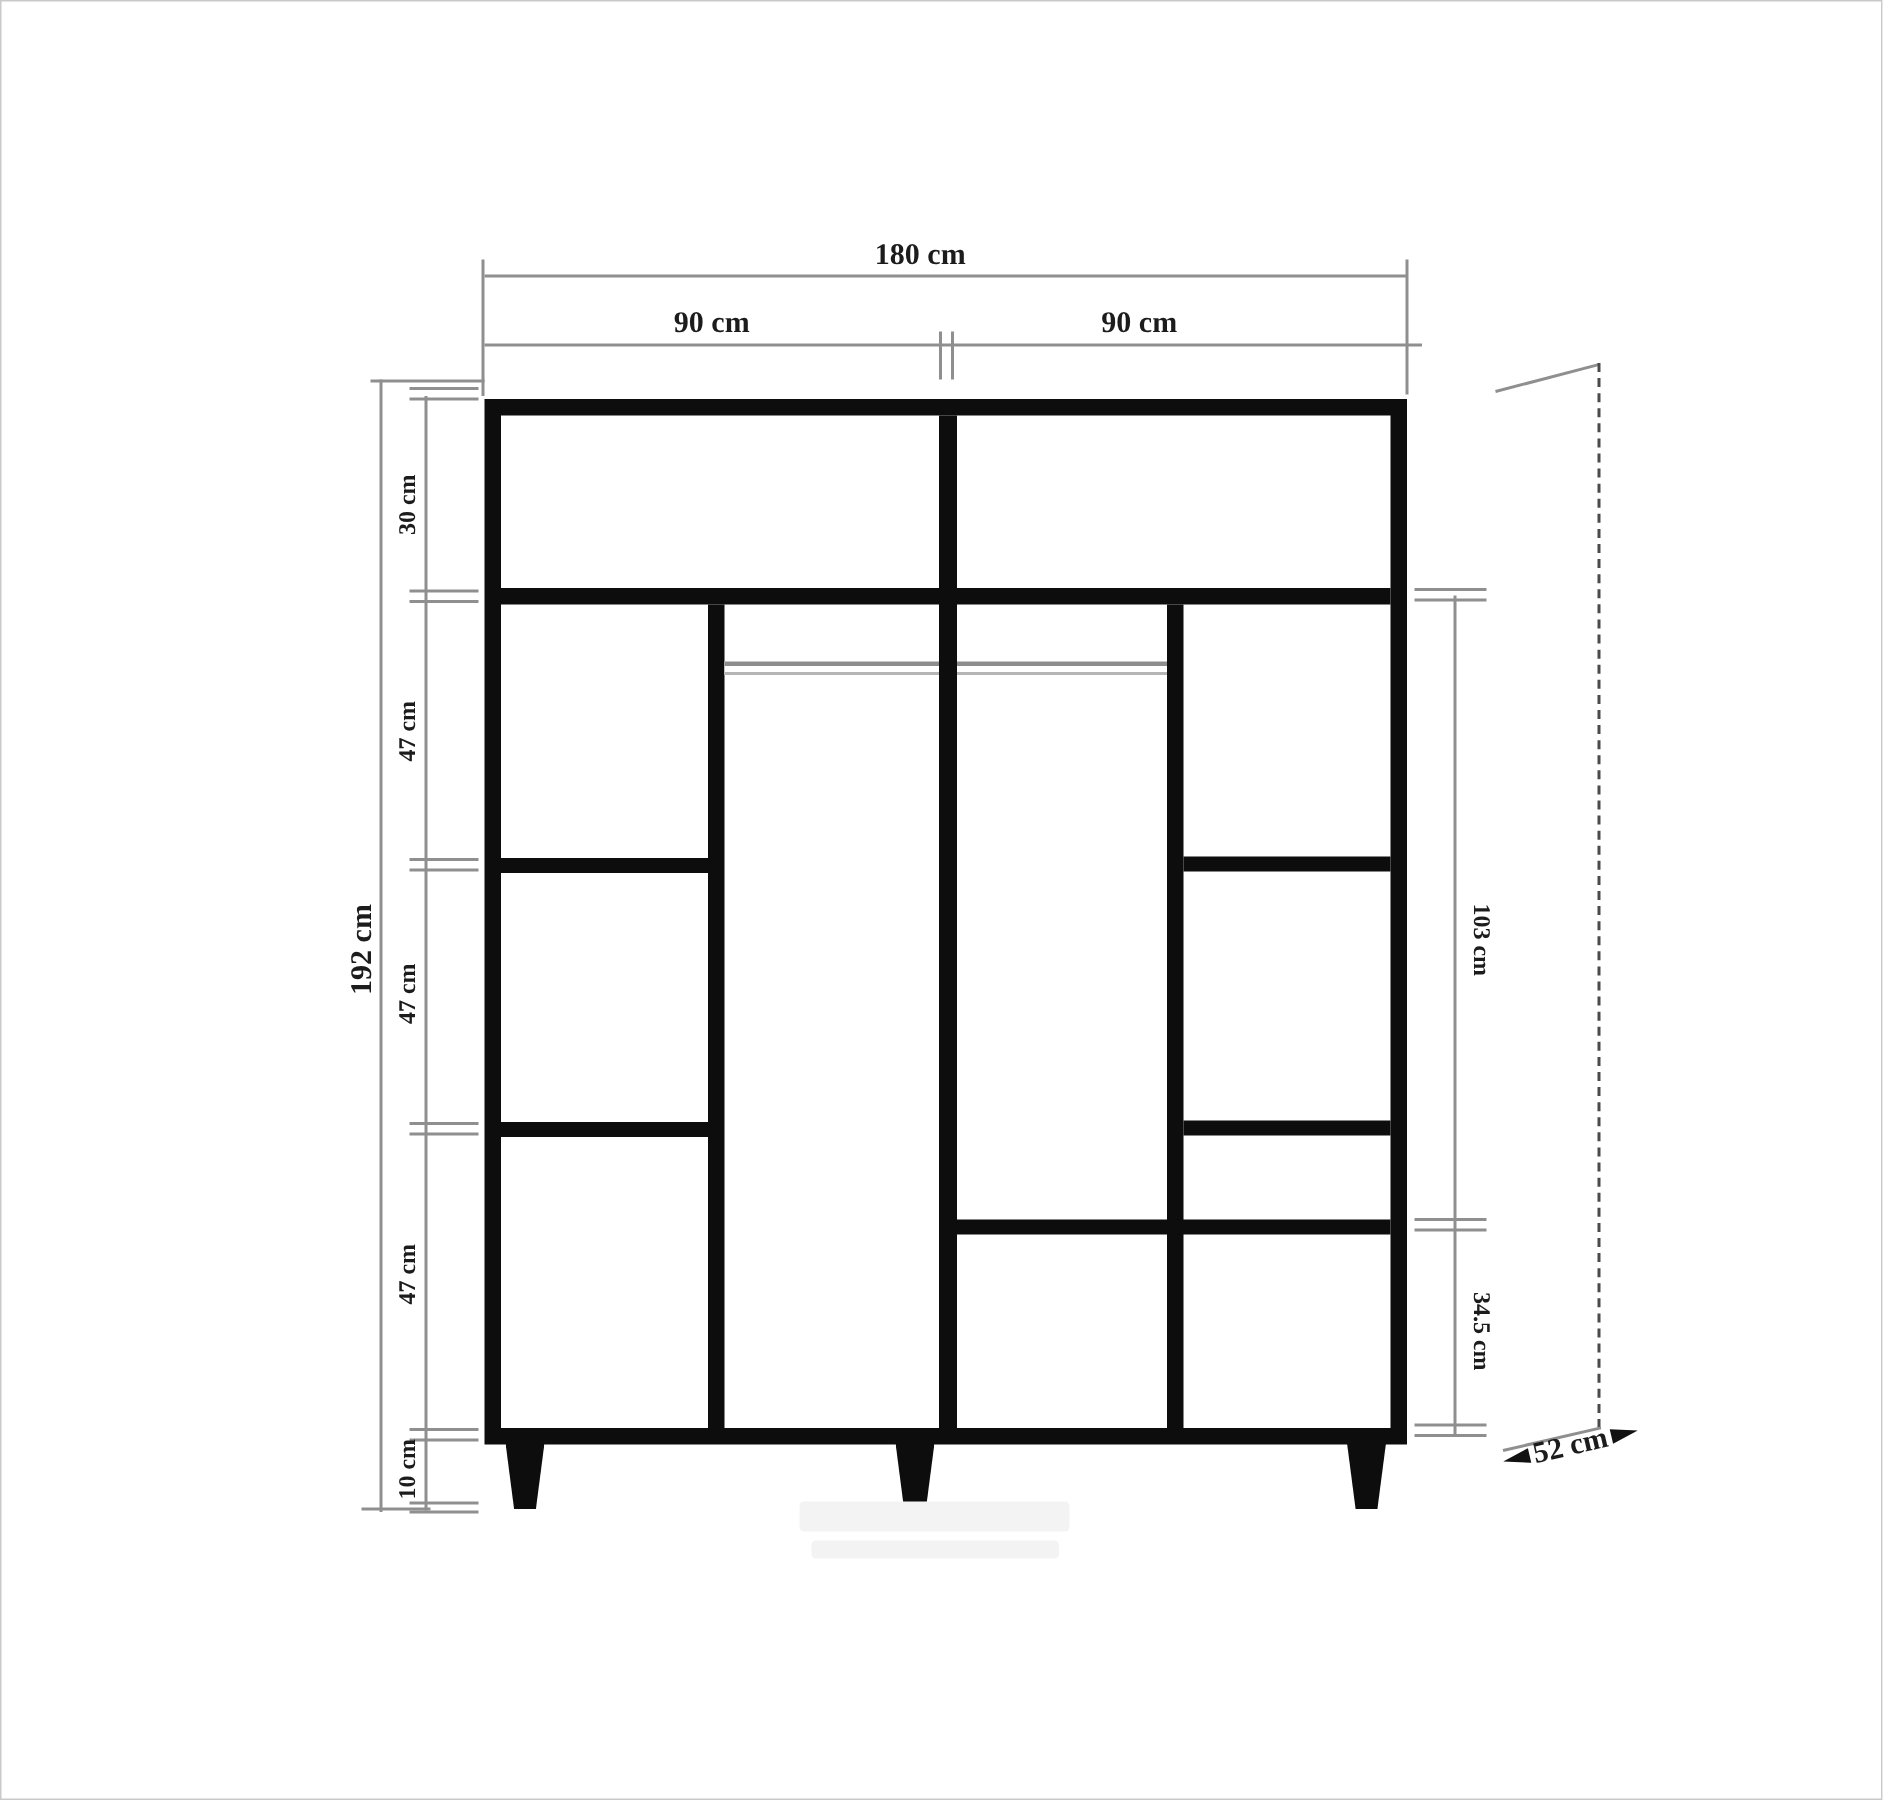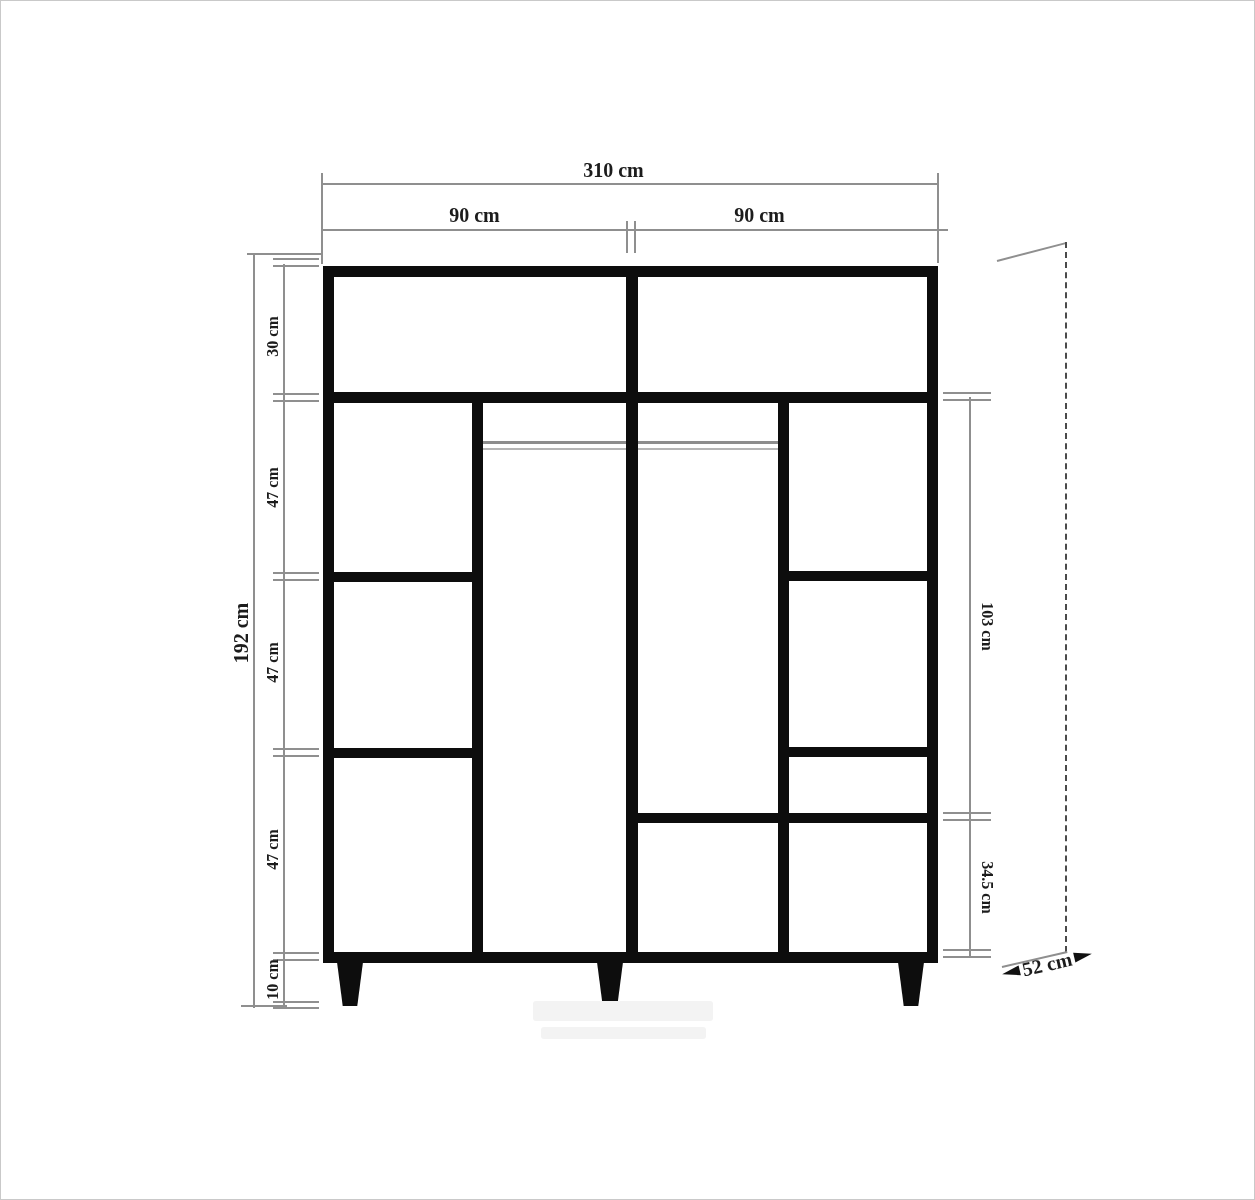--- a/index.html
+++ b/index.html
@@ -36,21 +36,21 @@
         border-right:18px solid #111;}
   .arrR{width:0;height:0;border-top:5px solid transparent;border-bottom:5px solid transparent;
         border-left:18px solid #111;}
   .wm{position:absolute;background:#f3f3f3;border-radius:3px;}
 </style>
 </head>
 <body>
 
 <div class="canvas">
 
-  <div class="dlab big" style="left:545px;top:158px;width:135px;">310 cm</div>
+  <div class="dlab big" style="left:545px;top:158px;width:135px;">180 cm</div>
   <div class="gline" style="left:322px;top:182px;width:615px;height:2px;"></div>
 
   <div class="dlab big" style="left:406px;top:203px;width:135px;">90 cm</div>
   <div class="dlab big" style="left:691px;top:203px;width:135px;">90 cm</div>
   <div class="gline" style="left:322px;top:228px;width:625px;height:2px;"></div>
 
   <div class="gline" style="left:320px;top:172px;width:2px;height:91px;"></div>
   <div class="gline" style="left:936px;top:172px;width:2px;height:90px;"></div>
   <div class="gline" style="left:625px;top:220px;width:2px;height:32px;"></div>
   <div class="gline" style="left:633px;top:220px;width:2px;height:32px;"></div>

